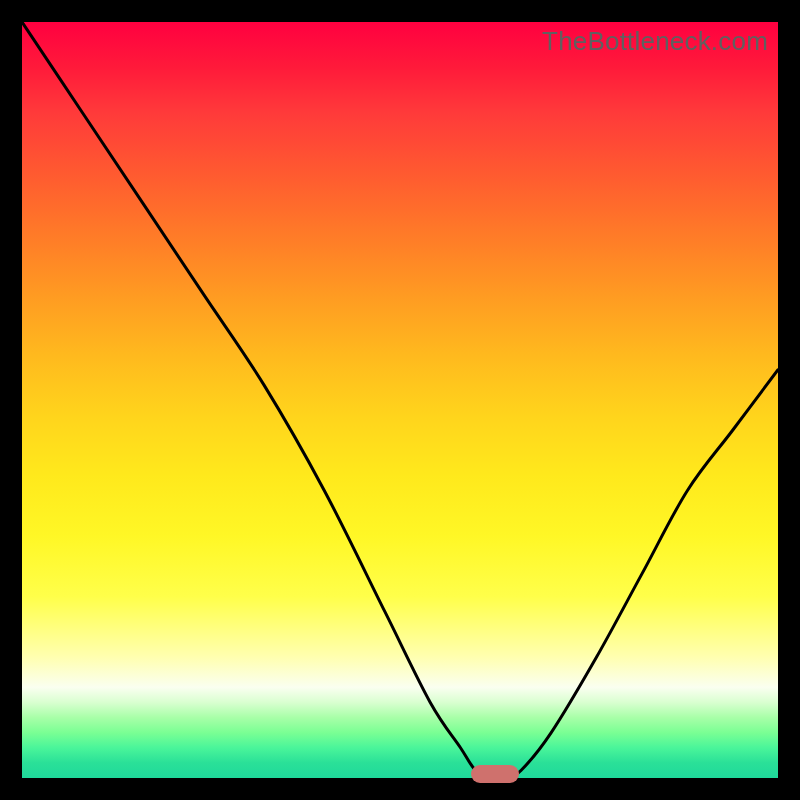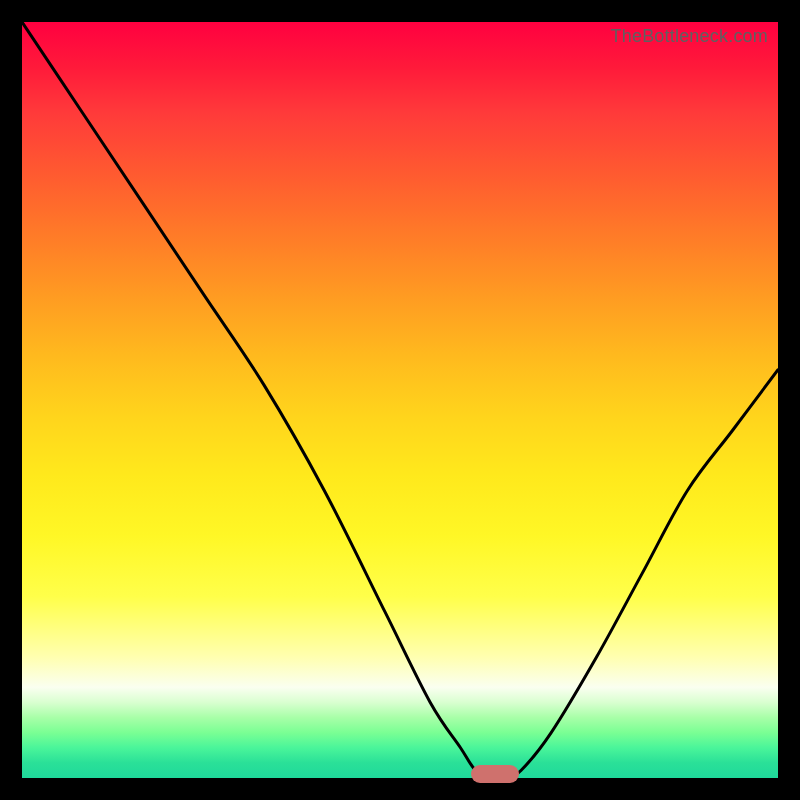--- a/index.html
+++ b/index.html
@@ -43,21 +43,21 @@
       #4af59a 96%,
       #2ae098 98%,
       #1fd99b 100%
     );
   }
   .watermark {
     position: absolute;
     top: 4px;
     right: 10px;
     color: #606060;
-    font-size: 18px;
+    font-size: 26px;
     font-weight: 500;
     letter-spacing: 0.2px;
     user-select: none;
   }
   svg.curve {
     position: absolute;
     left: 0;
     top: 0;
     width: 756px;
     height: 756px;

